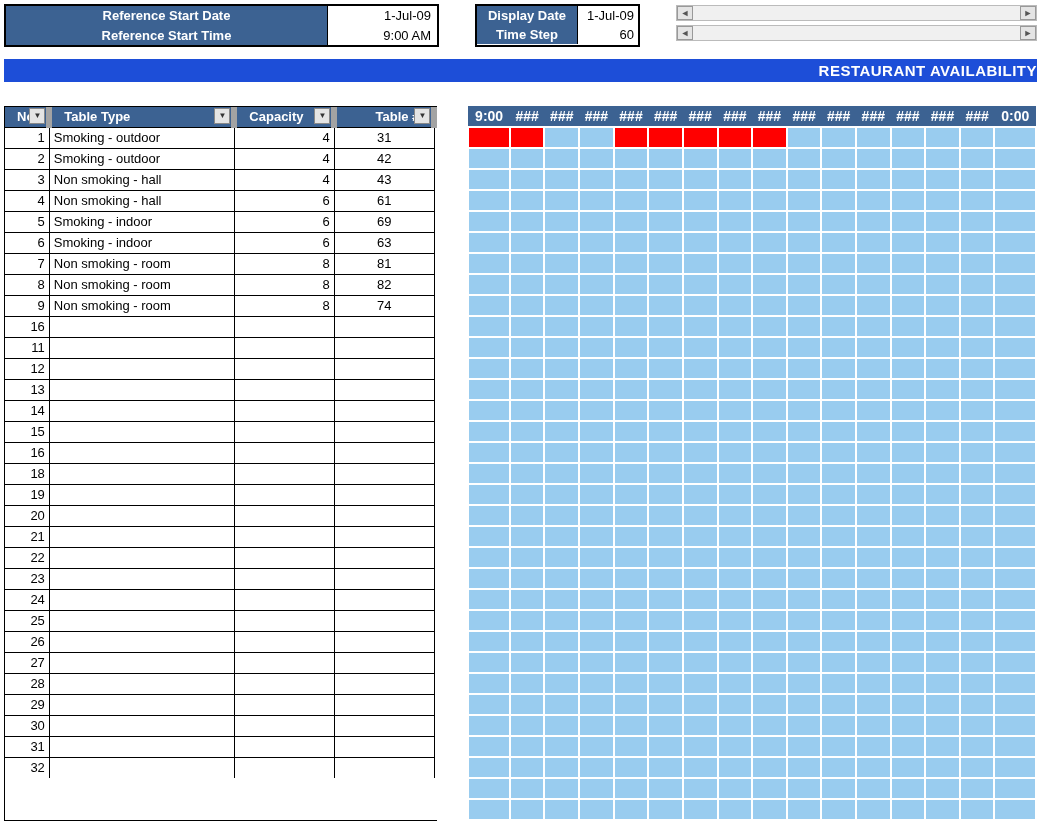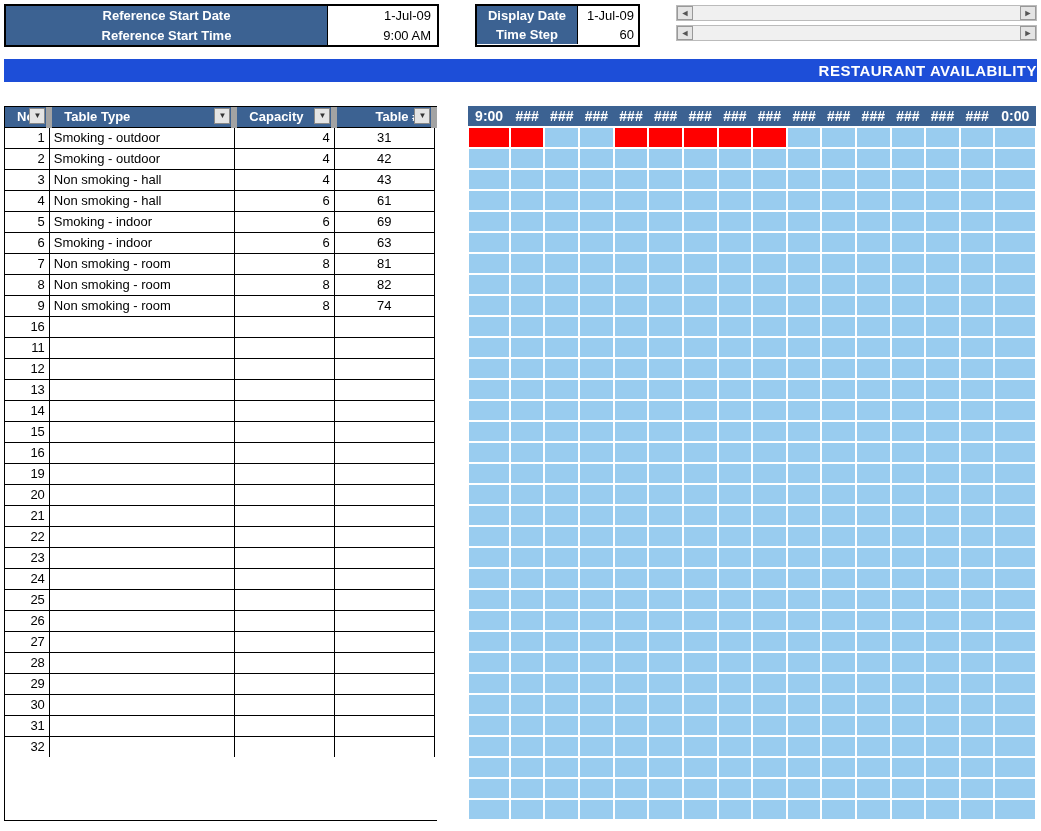--- a/index.html
+++ b/index.html
@@ -318,20 +318,26 @@
             <td class="col-cap"></td>
             <td class="col-num"></td>
           </tr>
           <tr>
             <td class="col-no">16</td>
             <td class="col-type"></td>
             <td class="col-cap"></td>
             <td class="col-num"></td>
           </tr>
           <tr>
+            <td class="col-no">18</td>
+            <td class="col-type"></td>
+            <td class="col-cap"></td>
+            <td class="col-num"></td>
+          </tr>
+          <tr>
             <td class="col-no">19</td>
             <td class="col-type"></td>
             <td class="col-cap"></td>
             <td class="col-num"></td>
           </tr>
           <tr>
             <td class="col-no">20</td>
             <td class="col-type"></td>
             <td class="col-cap"></td>
             <td class="col-num"></td>

